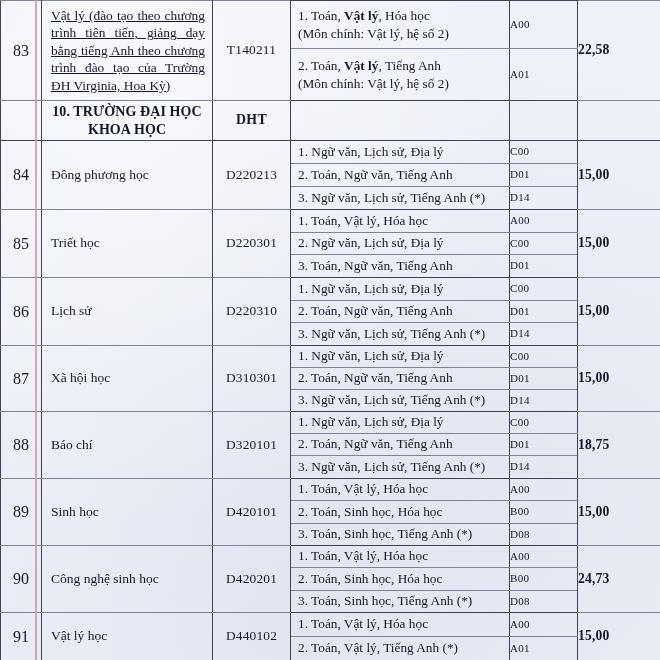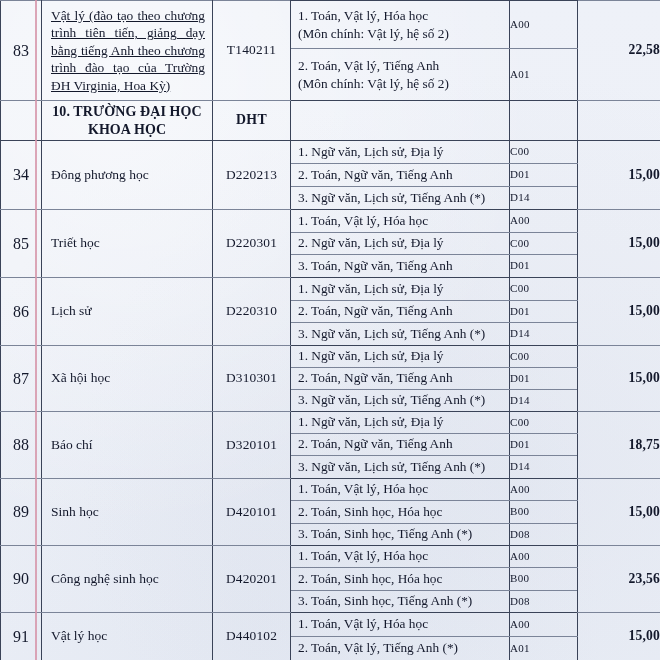--- a/index.html
+++ b/index.html
@@ -67,21 +67,21 @@
     padding:3px 7px 3px 9px;
     font-size:13.4px;
     text-decoration:underline;
   }
   td.code{
     text-align:center;
     letter-spacing:.2px;
     font-size:13.4px;
   }
   td.score{
-    text-align:right;
+    text-align:left;
     font-weight:bold;
     font-size:13.6px;
     letter-spacing:.2px;
   }
   td.blk{
     text-align:left;
     font-size:11px;
     letter-spacing:.3px;
   }
   td.sub{
@@ -100,21 +100,21 @@
     line-height:1.22;
     letter-spacing:.1px;
     padding:2px 4px;
   }
   td.head-code{
     text-align:center;
     font-weight:bold;
     font-size:13.8px;
     letter-spacing:.4px;
   }
-  .b{font-weight:normal;}
+  .b{font-weight:bold;}
   .sub-line{display:block;}
   
   tr.opt > td{
     border-top:1px solid #7b8498;
     border-bottom:1px solid #7b8498;
   }
   tr.opt-first > td.sub, tr.opt-first > td.blk{border-top:1px solid #3a4358;}
   tr.opt-last  > td.sub, tr.opt-last  > td.blk{border-bottom:1px solid #3a4358;}
   td.rowspanned{border-top:1px solid #3a4358;border-bottom:1px solid #3a4358;}
 </style>
@@ -161,21 +161,21 @@
           <span class="sub-line">10. TRƯỜNG ĐẠI HỌC</span>
           <span class="sub-line">KHOA HỌC</span>
         </td>
         <td class="head-code">DHT</td>
         <td class="sub"></td>
         <td class="blk"></td>
         <td class="score"></td>
       </tr>
 
       <tr class="opt opt-first" style="height: 23px;">
-        <td class="stt rowspanned" rowspan="3">34</td>
+        <td class="stt rowspanned" rowspan="3">84</td>
         <td class="name rowspanned" rowspan="3">Đông phương học</td>
         <td class="code rowspanned" rowspan="3">D220213</td>
         <td class="sub">1. Ngữ văn, Lịch sử, Địa lý</td>
         <td class="blk">C00</td>
         <td class="score rowspanned" rowspan="3">15,00</td>
       </tr>
       <tr class="opt" style="height: 23px;">
         <td class="sub">2. Toán, Ngữ văn, Tiếng Anh</td>
         <td class="blk">D01</td>
       </tr>
@@ -268,21 +268,21 @@
         <td class="sub">3. Toán, Sinh học, Tiếng Anh (*)</td>
         <td class="blk">D08</td>
       </tr>
 
       <tr class="opt opt-first" style="height: 22px;">
         <td class="stt rowspanned" rowspan="3">90</td>
         <td class="name rowspanned" rowspan="3">Công nghệ sinh học</td>
         <td class="code rowspanned" rowspan="3">D420201</td>
         <td class="sub">1. Toán, Vật lý, Hóa học</td>
         <td class="blk">A00</td>
-        <td class="score rowspanned" rowspan="3">23,56</td>
+        <td class="score rowspanned" rowspan="3">24,73</td>
       </tr>
       <tr class="opt" style="height: 23px;">
         <td class="sub">2. Toán, Sinh học, Hóa học</td>
         <td class="blk">B00</td>
       </tr>
       <tr class="opt opt-last" style="height: 22px;">
         <td class="sub">3. Toán, Sinh học, Tiếng Anh (*)</td>
         <td class="blk">D08</td>
       </tr>
 

